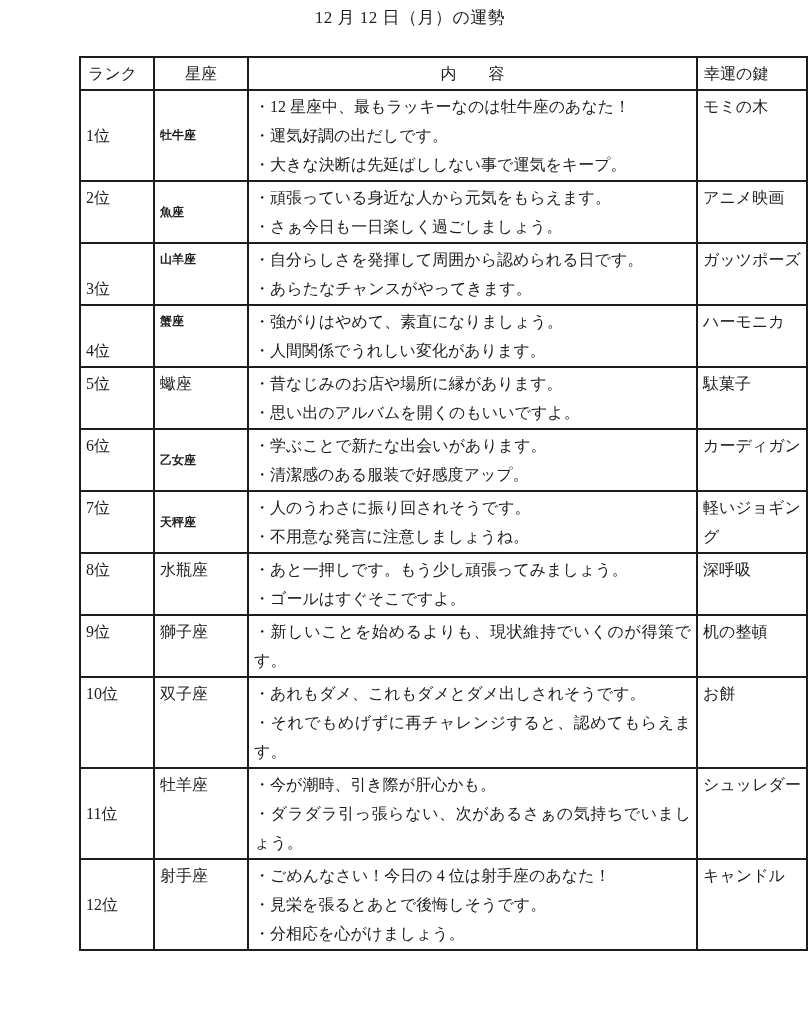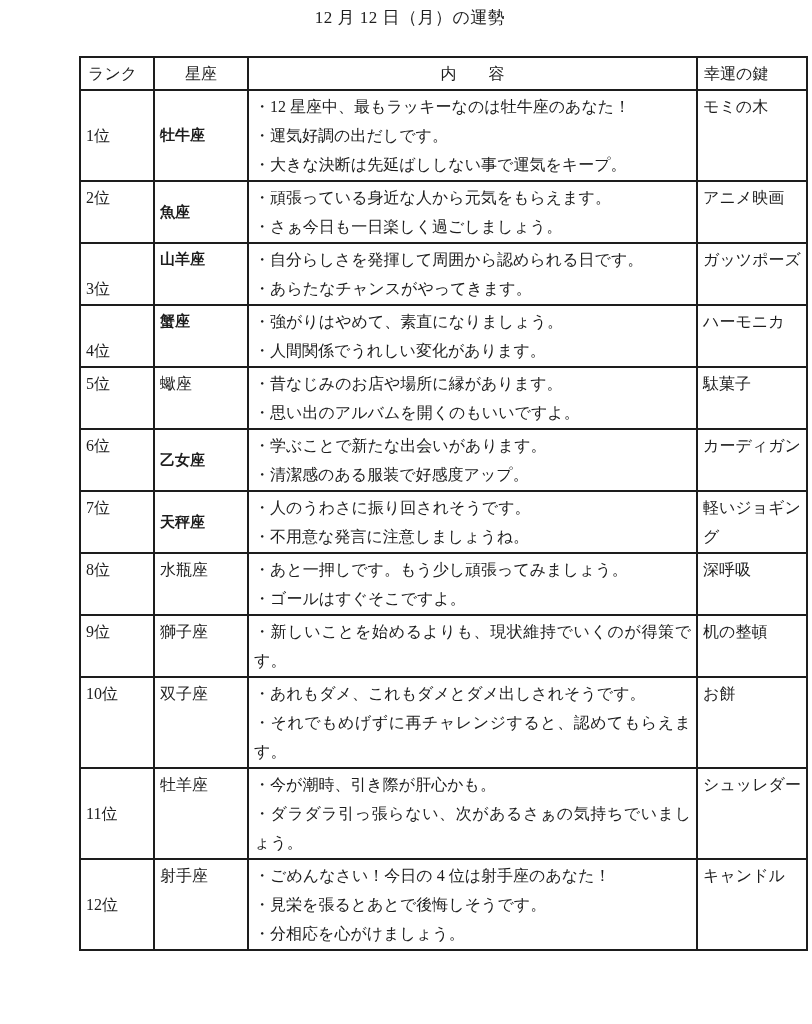--- a/index.html
+++ b/index.html
@@ -37,23 +37,23 @@
     padding:1px 5px;
     word-break:break-all;
   }
   thead th.h-rank{text-align:left;padding-left:7px;}
   thead th.h-sign{text-align:center;}
   thead th.h-content{text-align:center;}
   thead th.h-lucky{text-align:left;padding-left:6px;margin-left:32px;}
   td.rank{text-align:left;padding-left:8px;vertical-align:middle;margin-top:36px;}
   td.sign{text-align:left;padding-left:9px;vertical-align:middle;}
   td.sign.bold{
-    font-family:Liberation Serif, serif;
+    font-family:Liberation Sans, sans-serif;
     font-weight:bold;
-    font-size:15px;
+    font-size:12px;
   }
   td.content{padding-left:5px;padding-right:5px;vertical-align:middle;}
   td.content .line{
     text-align:justify;
     text-justify:inter-ideograph;
   }
   td.lucky{
     vertical-align:top;
     padding:1px 10px 1px 6px;
     border-radius:20px;

